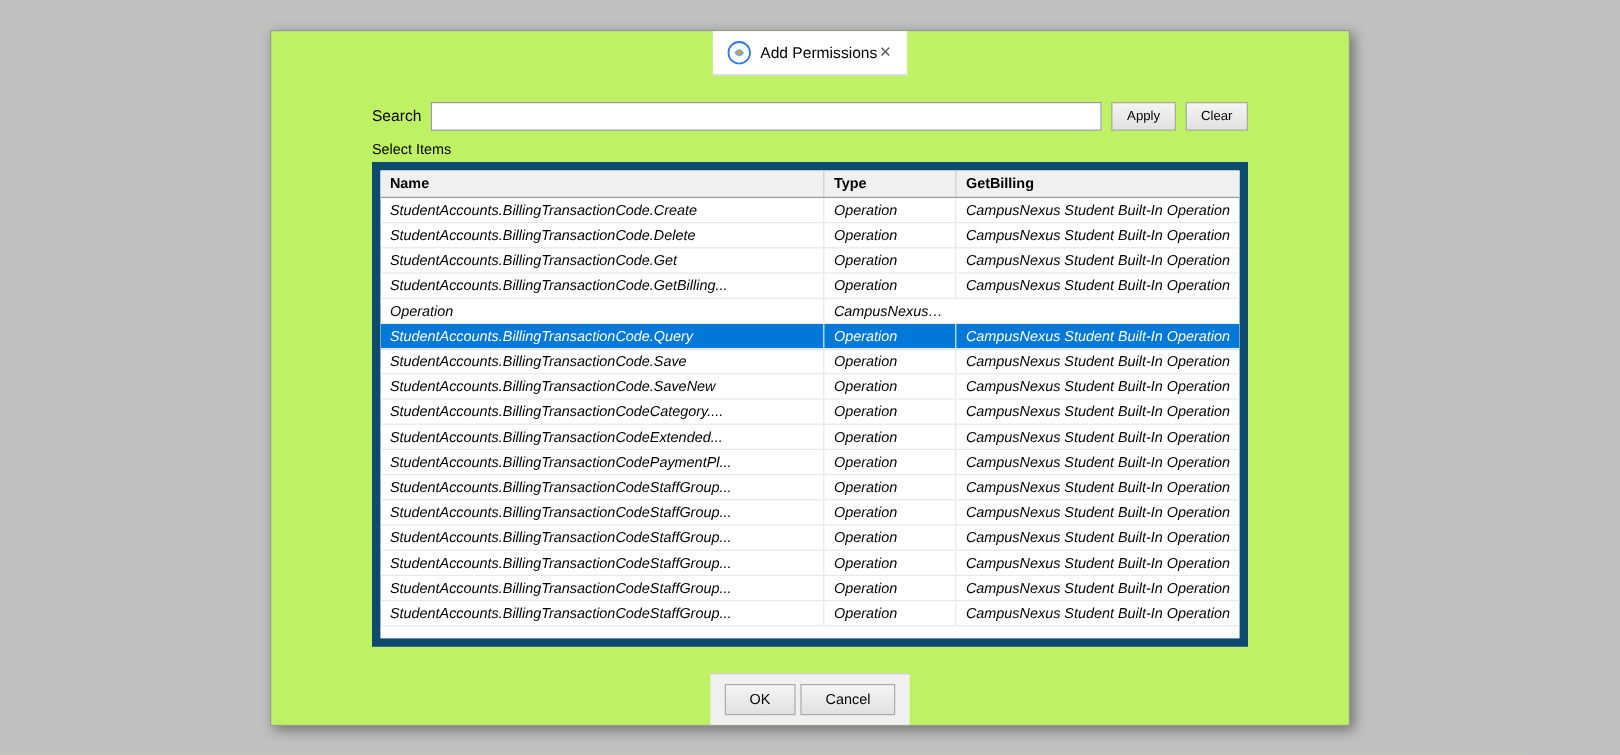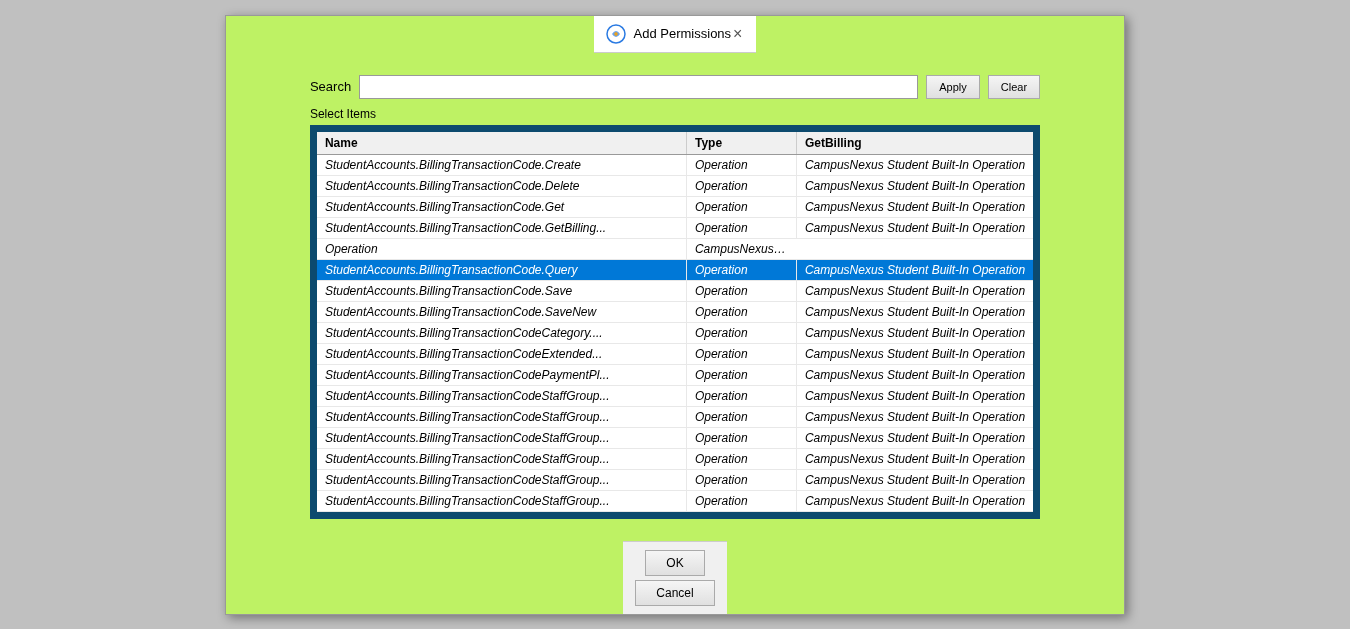--- a/index.html
+++ b/index.html
@@ -172,21 +172,20 @@
     .td:last-child { border-right: none; }
 
     .dialog-footer {
       display: flex;
       justify-content: flex-end;
       align-items: center;
       padding: 8px 12px;
       gap: 4px;
       border-top: 1px solid #ccc;
       background: #f0f0f0;
-      flex-direction: column;
     }
     .footer-btn {
       height: 26px;
       padding: 0 20px;
       border: 1px solid #aaa;
       background: linear-gradient(to bottom, #f5f5f5, #e0e0e0);
       cursor: pointer;
       font-size: 12px;
       color: #000;
     }

